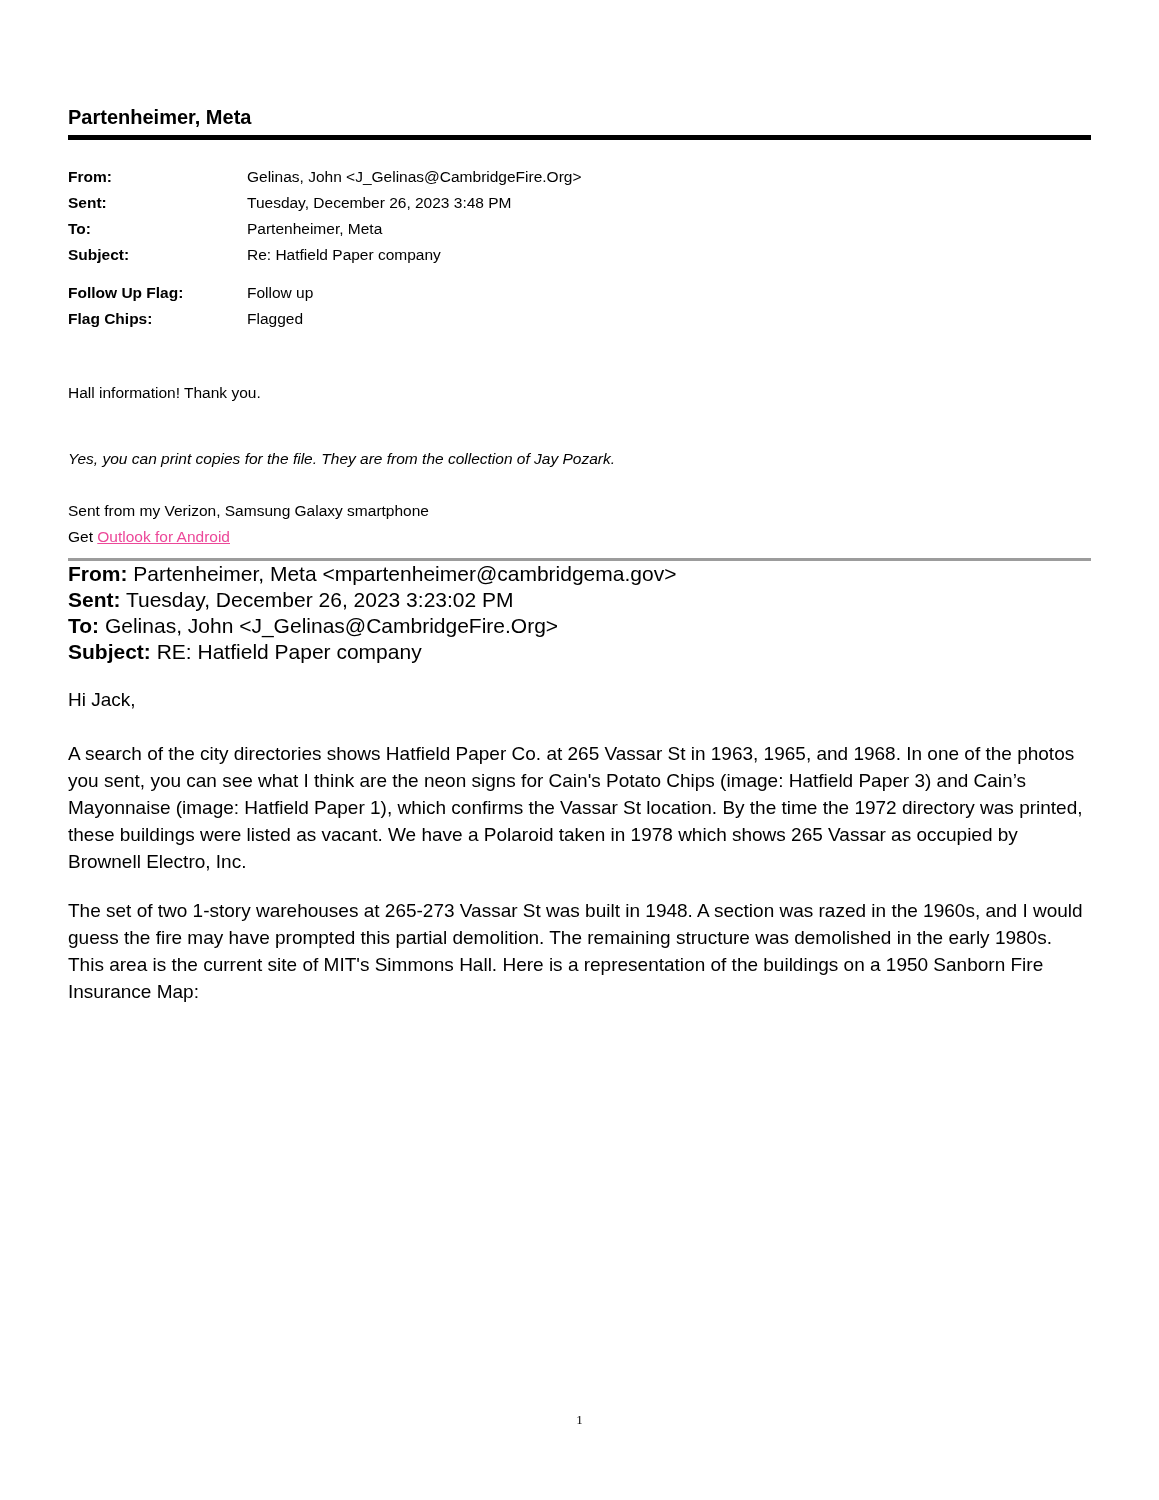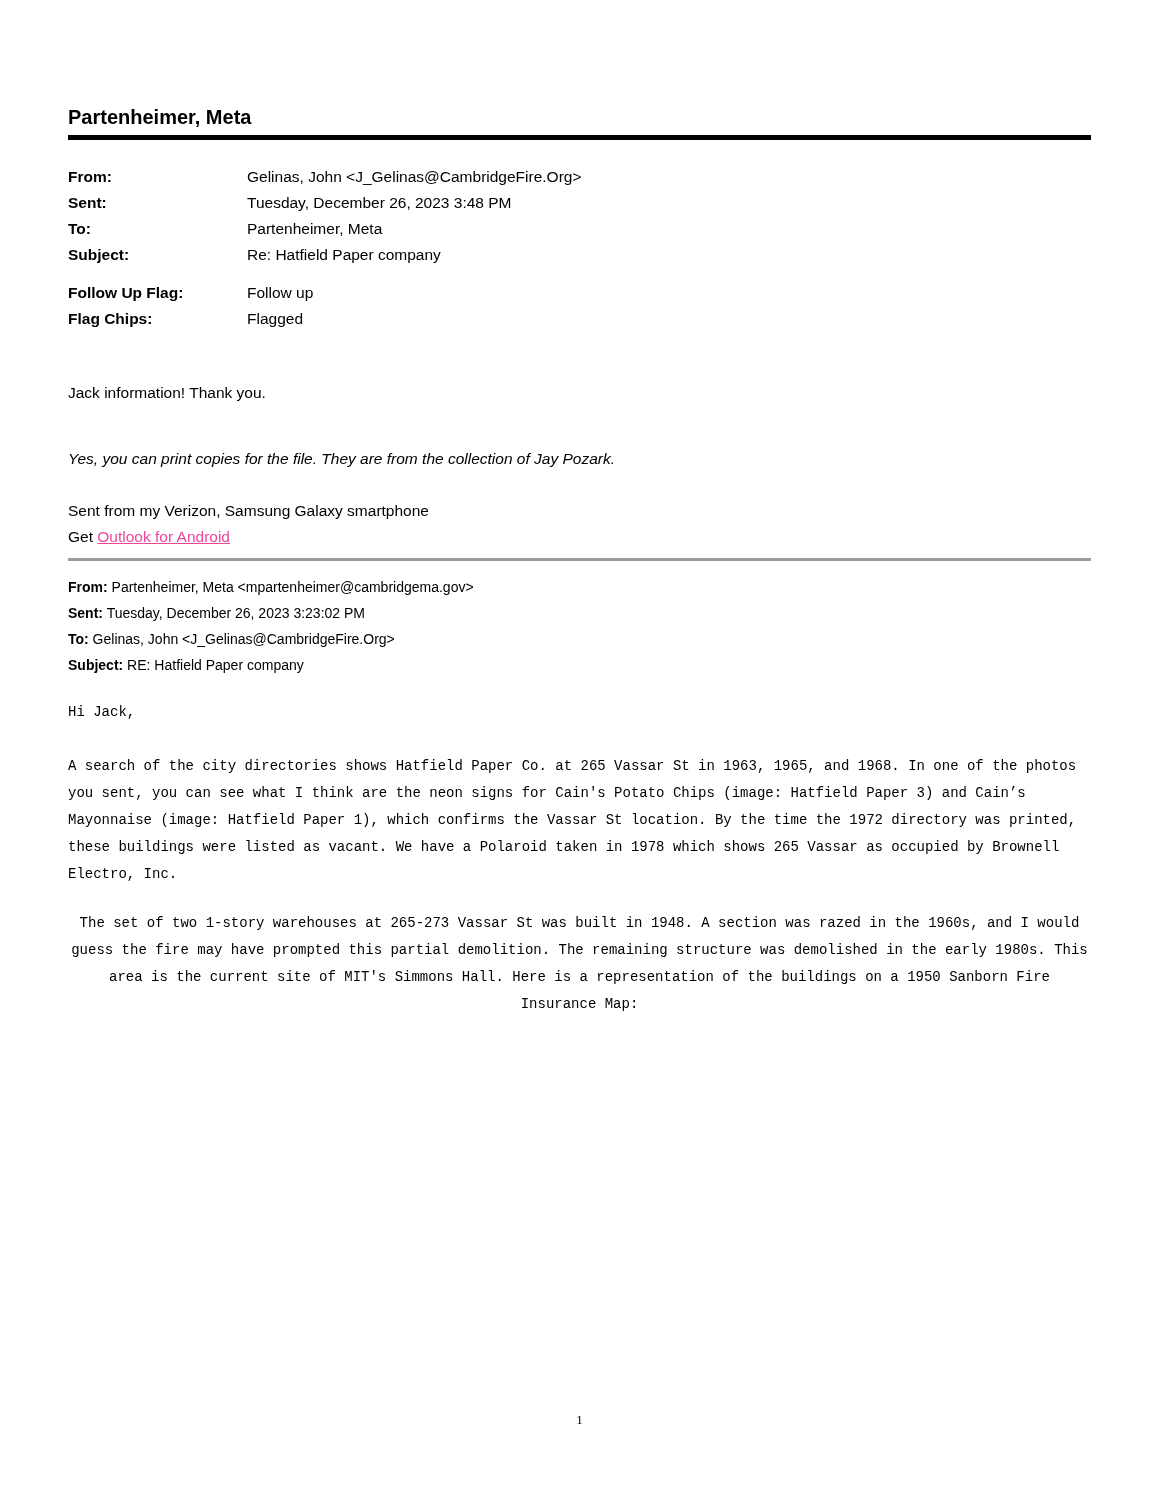--- a/index.html
+++ b/index.html
@@ -64,35 +64,34 @@
   }
   
   .divider {
     margin-top: 8px;
     height: 3px;
     background: #9c9c9c;
     border: 0;
   }
   
   .quoted-hdr {
-    margin-top: 13px;
-    font-size: 14px;
+    font-size: 21px;
     line-height: 26px;
   }
   .quoted-hdr .q-label { font-weight: 700; }
   
   .serif {
-    font-family: Liberation Mono, monospace;
-    font-size: 14px;
+    font-family: Liberation Sans, sans-serif;
+    font-size: 19px;
     line-height: 27px;
     text-align: left;
   }
   .greeting { margin-top: 21px; }
   .para1 { margin-top: 27px; }
-  .para2 { margin-top: 22px; text-align: center; }
+  .para2 { margin-top: 22px; }
   p { margin: 0; }
   
   .page-number {
     position: absolute;
     top: 1412px;
     left: 0;
     width: 100%;
     text-align: center;
     font-family: "Liberation Serif", serif;
     font-size: 13px;
@@ -130,21 +129,21 @@
     <div class="hdr-row">
       <span class="hdr-label">Follow Up Flag:</span>
       <span class="hdr-value">Follow up</span>
     </div>
     <div class="hdr-row">
       <span class="hdr-label">Flag Chips:</span>
       <span class="hdr-value">Flagged</span>
     </div>
   </div>
 
-  <p class="msg msg1">Jack information! Thank you.</p>
+  <p class="msg msg1">Hall information! Thank you.</p>
 
   <p class="msg msg2">Yes, you can print copies for the file. They are from the collection of Jay Pozark.</p>
 
   <div class="msg msg3">
     <p>Sent from my Verizon, Samsung Galaxy smartphone</p>
     <p><span>Get </span><a class="mail-link">Outlook for Android</a></p>
   </div>
 
   <div class="divider"></div>
 

